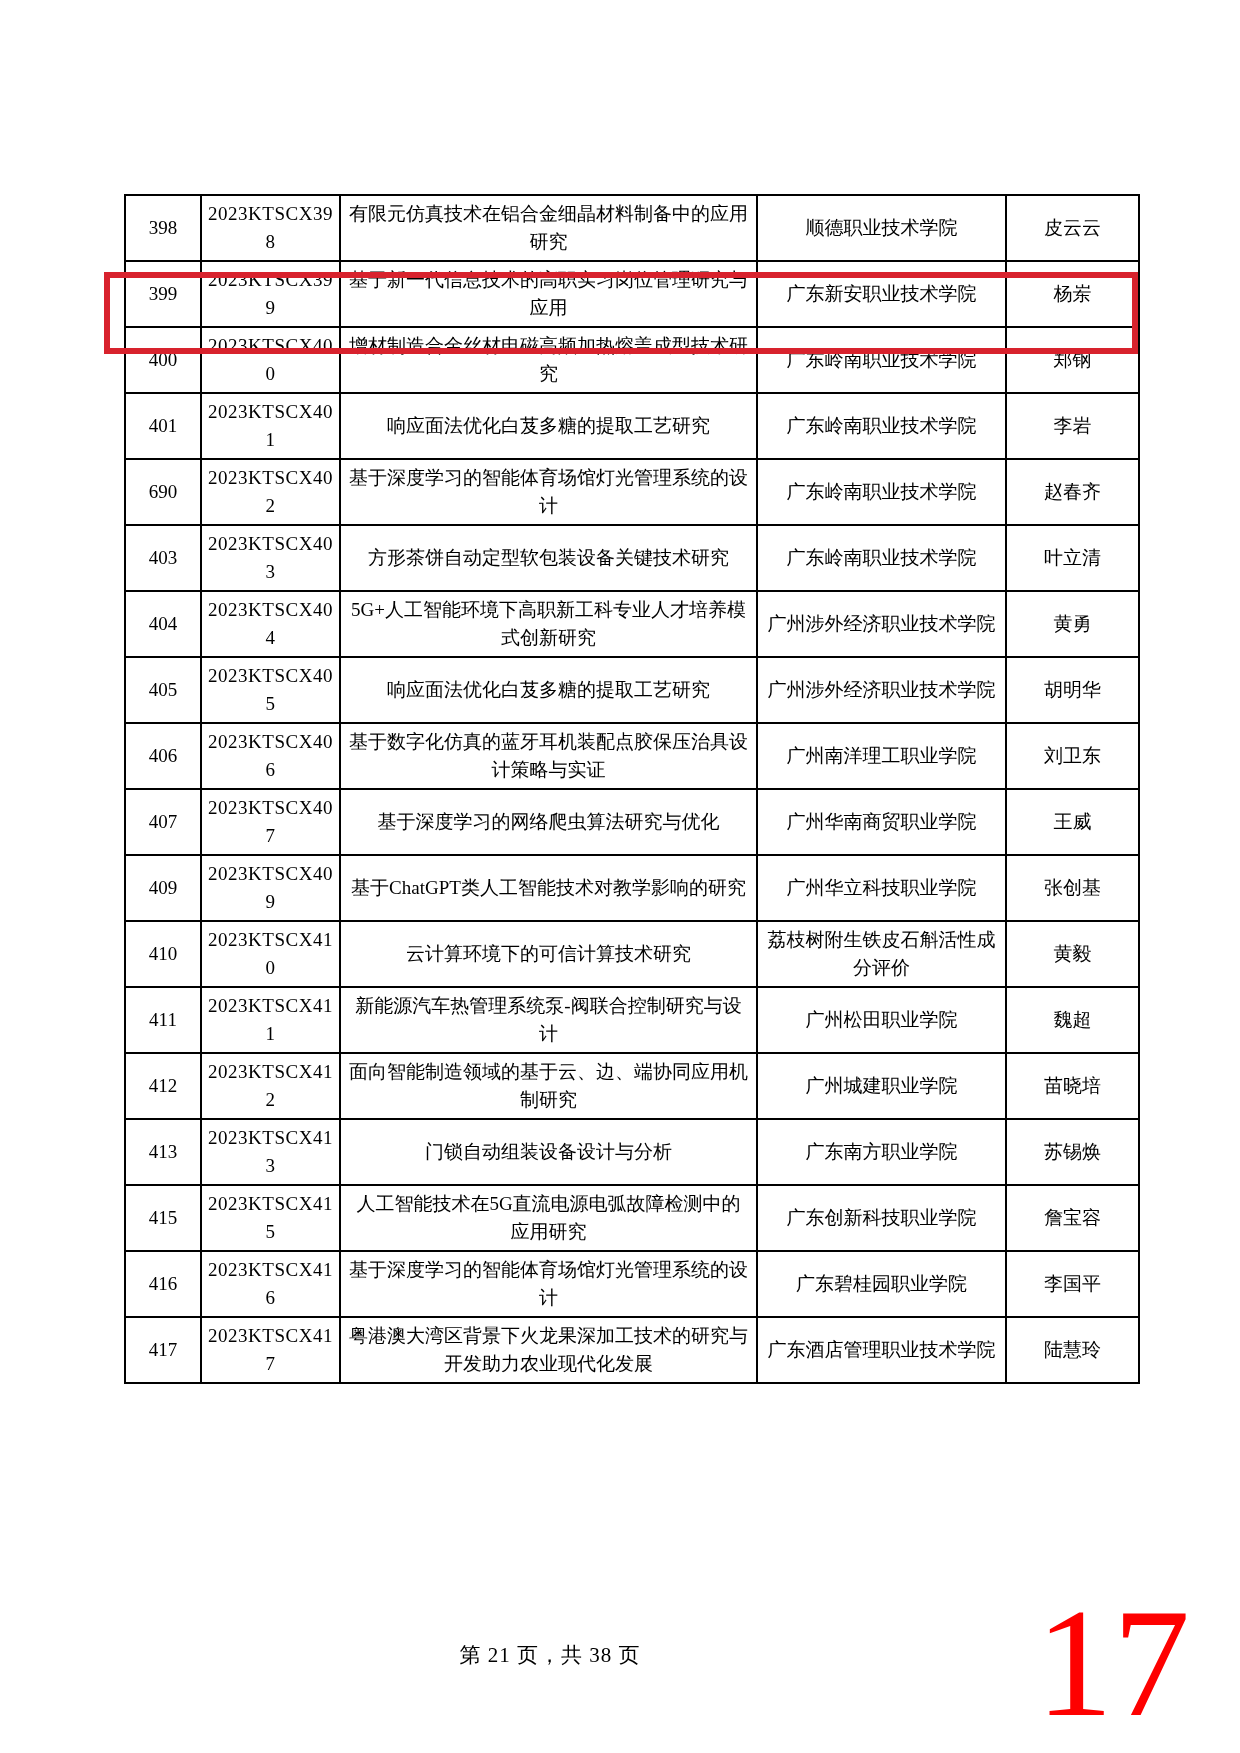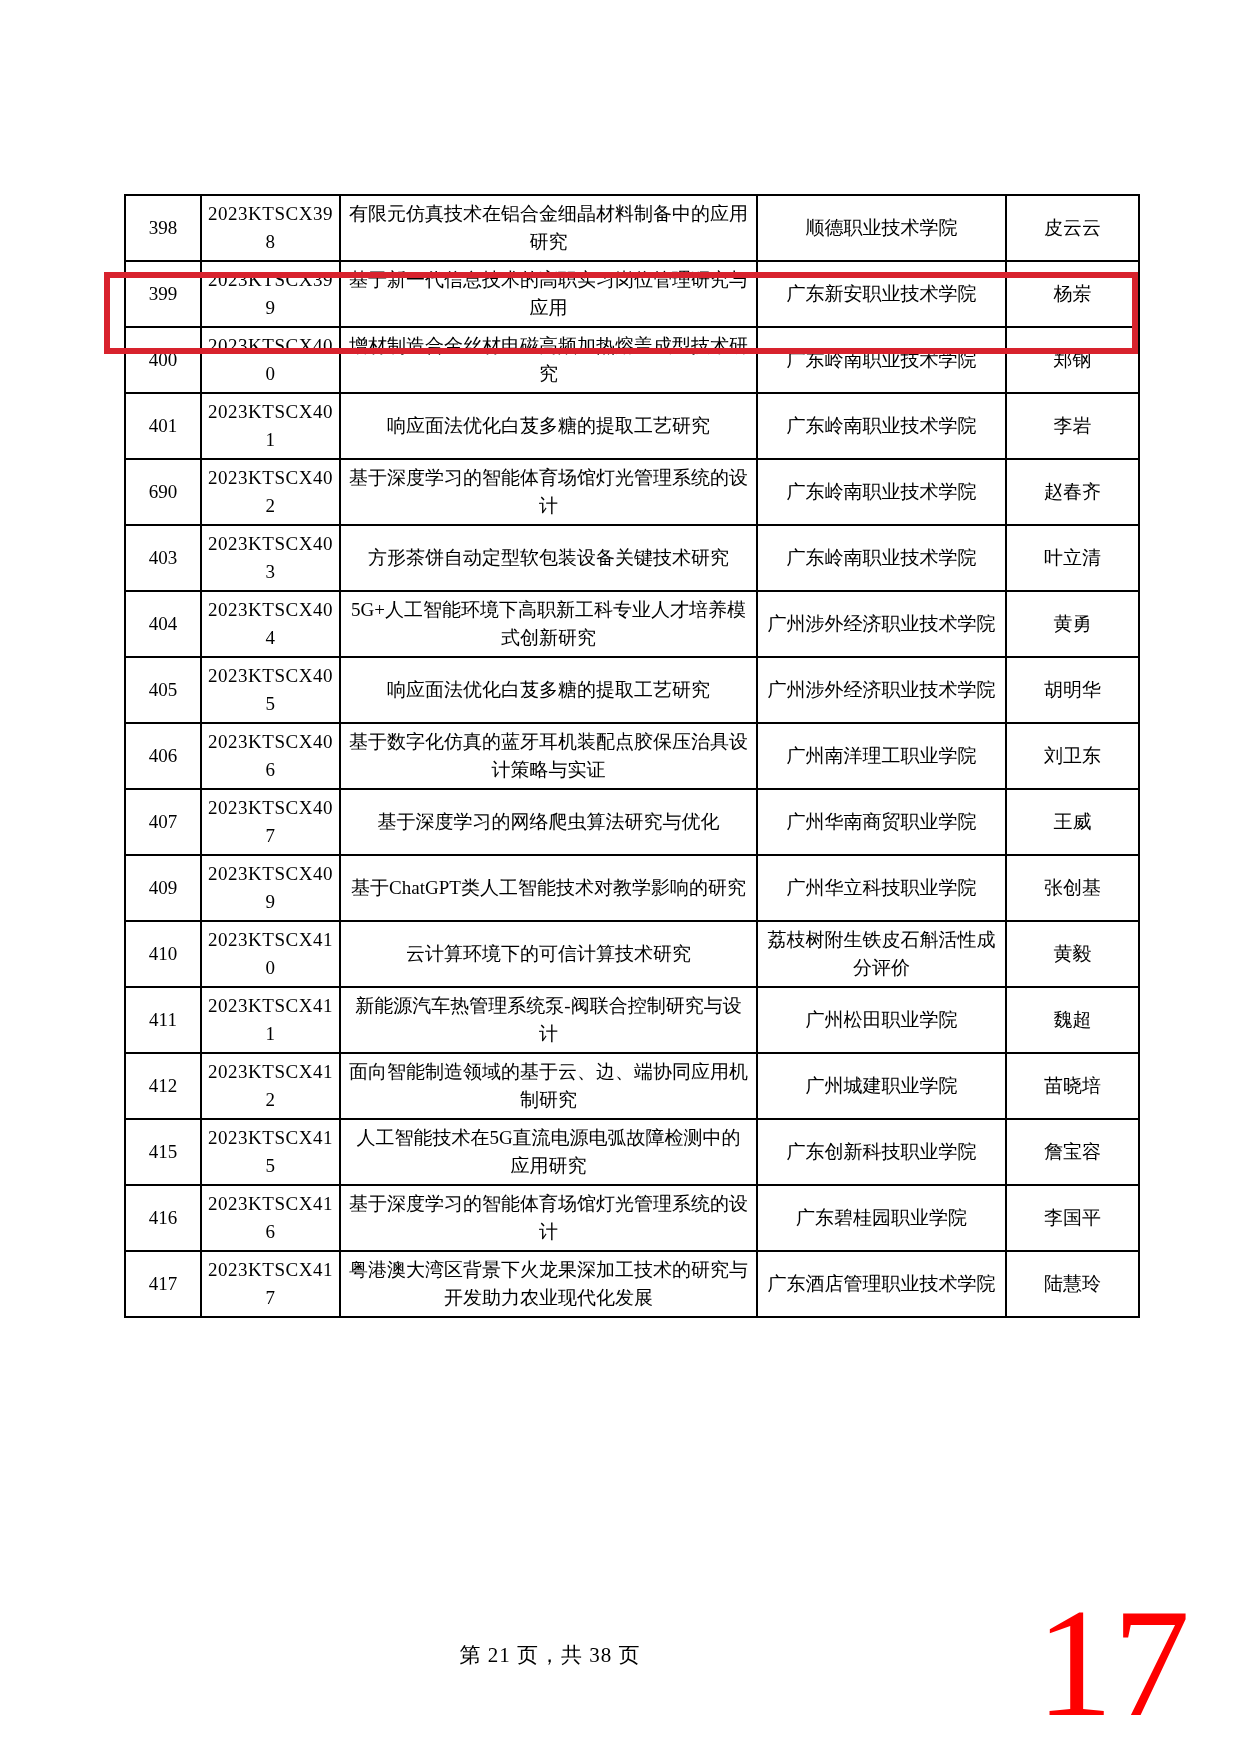--- a/index.html
+++ b/index.html
@@ -145,20 +145,27 @@
           <td class="c-leader">魏超</td>
         </tr>
         <tr>
           <td class="c-num">412</td>
           <td class="c-code">2023KTSCX412</td>
           <td class="c-title">面向智能制造领域的基于云、边、端协同应用机制研究</td>
           <td class="c-inst">广州城建职业学院</td>
           <td class="c-leader">苗晓培</td>
         </tr>
         <tr>
+          <td class="c-num">413</td>
+          <td class="c-code">2023KTSCX413</td>
+          <td class="c-title">门锁自动组装设备设计与分析</td>
+          <td class="c-inst">广东南方职业学院</td>
+          <td class="c-leader">苏锡焕</td>
+        </tr>
+        <tr>
           <td class="c-num">415</td>
           <td class="c-code">2023KTSCX415</td>
           <td class="c-title">人工智能技术在5G直流电源电弧故障检测中的应用研究</td>
           <td class="c-inst">广东创新科技职业学院</td>
           <td class="c-leader">詹宝容</td>
         </tr>
         <tr>
           <td class="c-num">416</td>
           <td class="c-code">2023KTSCX416</td>
           <td class="c-title">基于深度学习的智能体育场馆灯光管理系统的设计</td>

